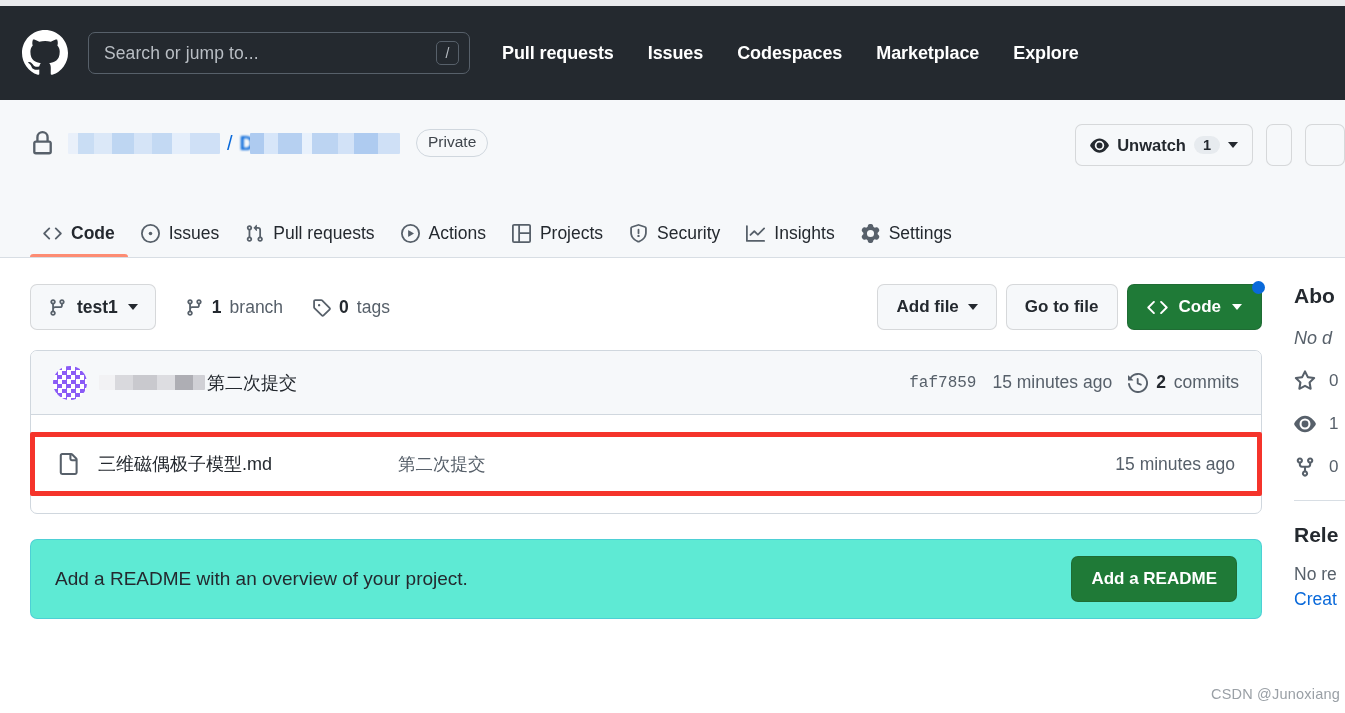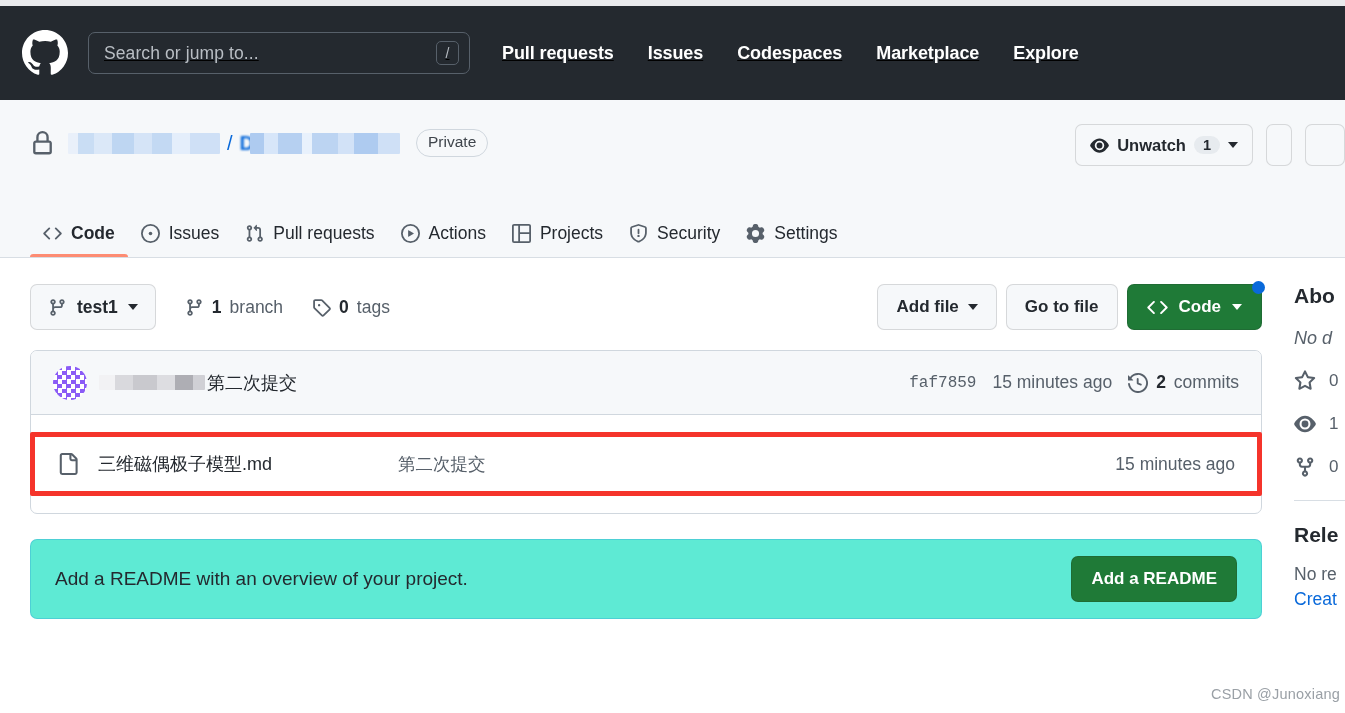--- a/index.html
+++ b/index.html
@@ -15,21 +15,20 @@
   .page-top-strip { height: 6px; background: #e9eaec; width: 100%; }
 
   
   .gh-header {
     background: #24292f;
     height: 94px;
     display: flex;
     align-items: center;
     padding: 0 14px 0 22px;
     gap: 0;
-    text-decoration: underline;
   }
   .gh-logo { width: 46px; height: 46px; flex: 0 0 auto; margin-right: 20px; }
   .gh-logo svg { display: block; width: 46px; height: 46px; fill: #ffffff; }
 
   .gh-search {
     width: 382px; height: 42px;
     border: 1px solid #57606a;
     border-radius: 7px;
     display: flex; align-items: center;
     padding: 0 10px 0 15px;
@@ -444,20 +443,26 @@
         <svg viewBox="0 0 16 16">
             <path d="M1.75 0h12.5C15.216 0 16 .784 16 1.75v12.5A1.75 1.75 0 0 1 14.25 16H1.75A1.75 1.75 0 0 1 0 14.25V1.75C0 .784.784 0 1.75 0ZM1.5 1.75v12.5c0 .138.112.25.25.25h3.5V1.5h-3.5a.25.25 0 0 0-.25.25Zm5.25-.25v5.5h7.75V1.75a.25.25 0 0 0-.25-.25Zm7.75 7h-7.75v6h7.5a.25.25 0 0 0 .25-.25Z"></path>
           </svg>
         <span>Projects</span>
       </div>
       <div class="repo-tab">
         <svg viewBox="0 0 16 16">
             <path d="M7.467.133a1.748 1.748 0 0 1 1.066 0l5.25 1.68A1.75 1.75 0 0 1 15 3.48V7c0 1.566-.32 3.182-1.303 4.682-.983 1.498-2.585 2.813-5.032 3.855a1.7 1.7 0 0 1-1.33 0c-2.447-1.042-4.049-2.357-5.032-3.855C1.32 10.182 1 8.566 1 7V3.48a1.75 1.75 0 0 1 1.217-1.667Zm.61 1.429a.25.25 0 0 0-.153 0l-5.25 1.68a.25.25 0 0 0-.174.238V7c0 1.358.275 2.666 1.057 3.86.784 1.194 2.121 2.34 4.366 3.297a.2.2 0 0 0 .154 0c2.245-.956 3.582-2.104 4.366-3.298C13.225 9.666 13.5 8.36 13.5 7V3.48a.25.25 0 0 0-.174-.237ZM8 4a.75.75 0 0 1 .75.75v3a.75.75 0 0 1-1.5 0v-3A.75.75 0 0 1 8 4Zm0 7a1 1 0 1 1 0-2 1 1 0 0 1 0 2Z"></path>
           </svg>
         <span>Security</span>
+      </div>
+      <div class="repo-tab">
+        <svg viewBox="0 0 16 16">
+            <path d="M1.5 1.75V13.5h13.75a.75.75 0 0 1 0 1.5H.75a.75.75 0 0 1-.75-.75V1.75a.75.75 0 0 1 1.5 0Zm14.28 2.53-5.25 5.25a.75.75 0 0 1-1.06 0L7 7.06 4.28 9.78a.751.751 0 0 1-1.042-.018.751.751 0 0 1-.018-1.042l3.25-3.25a.75.75 0 0 1 1.06 0L10 7.94l4.72-4.72a.751.751 0 0 1 1.042.018.751.751 0 0 1 .018 1.042Z"></path>
+          </svg>
+        <span>Insights</span>
       </div>
       <div class="repo-tab">
         <svg viewBox="0 0 16 16">
             <path d="M8 0a8.2 8.2 0 0 1 .701.031C9.444.095 9.99.645 10.16 1.29l.288 1.107c.018.066.079.158.212.224.231.114.454.243.668.386.123.082.233.09.299.071l1.103-.303c.644-.176 1.392.021 1.82.63.27.385.506.792.704 1.218.315.675.111 1.422-.364 1.891l-.814.806c-.049.048-.098.147-.088.294.016.257.016.515 0 .772-.01.147.039.246.088.294l.814.806c.475.469.679 1.216.364 1.891a7.977 7.977 0 0 1-.704 1.217c-.428.61-1.176.807-1.82.63l-1.102-.302c-.067-.019-.177-.011-.3.071a5.909 5.909 0 0 1-.668.386c-.133.066-.194.158-.211.224l-.29 1.106c-.168.646-.715 1.196-1.458 1.26a8.006 8.006 0 0 1-1.402 0c-.743-.064-1.289-.614-1.458-1.26l-.289-1.106c-.018-.066-.079-.158-.212-.224a5.738 5.738 0 0 1-.668-.386c-.123-.082-.233-.09-.299-.071l-1.103.303c-.644.176-1.392-.021-1.82-.63a8.12 8.12 0 0 1-.704-1.218c-.315-.675-.111-1.422.363-1.891l.815-.806c.05-.048.098-.147.088-.294a6.214 6.214 0 0 1 0-.772c.01-.147-.038-.246-.088-.294l-.815-.806C.635 6.045.431 5.298.746 4.623a7.92 7.92 0 0 1 .704-1.217c.428-.61 1.176-.807 1.82-.63l1.102.302c.067.019.177.011.3-.071.214-.143.437-.272.668-.386.133-.066.194-.158.211-.224l.29-1.106C6.009.645 6.556.095 7.299.03 7.53.01 7.764 0 8 0Zm0 5a3 3 0 1 0 0 6 3 3 0 0 0 0-6Z"></path>
           </svg>
         <span>Settings</span>
       </div>
     </div>
   </div>
 

